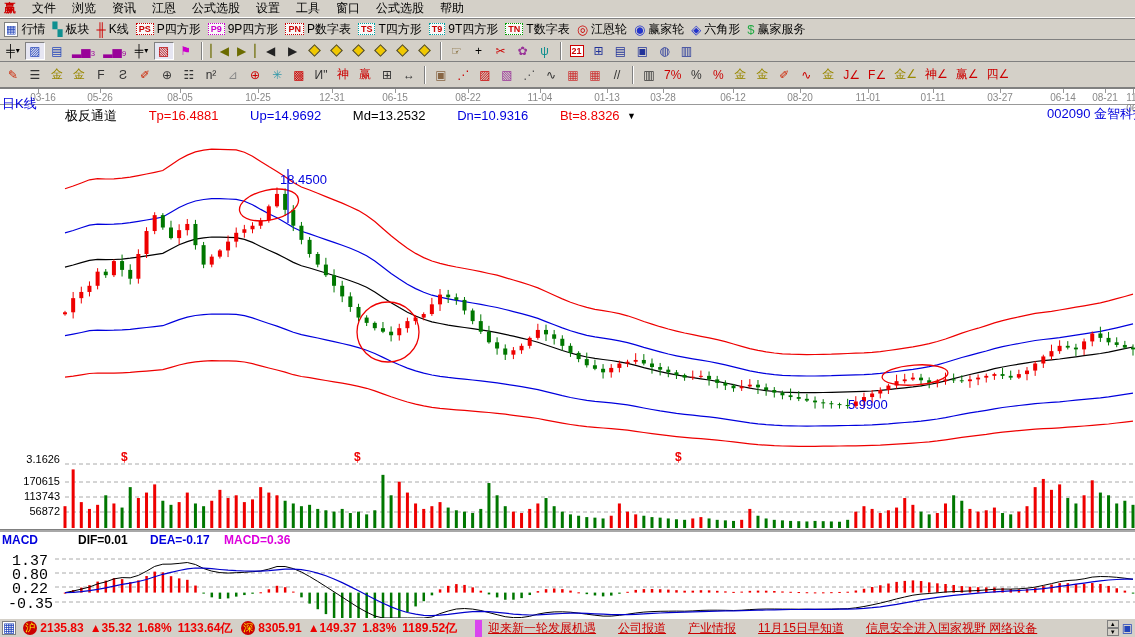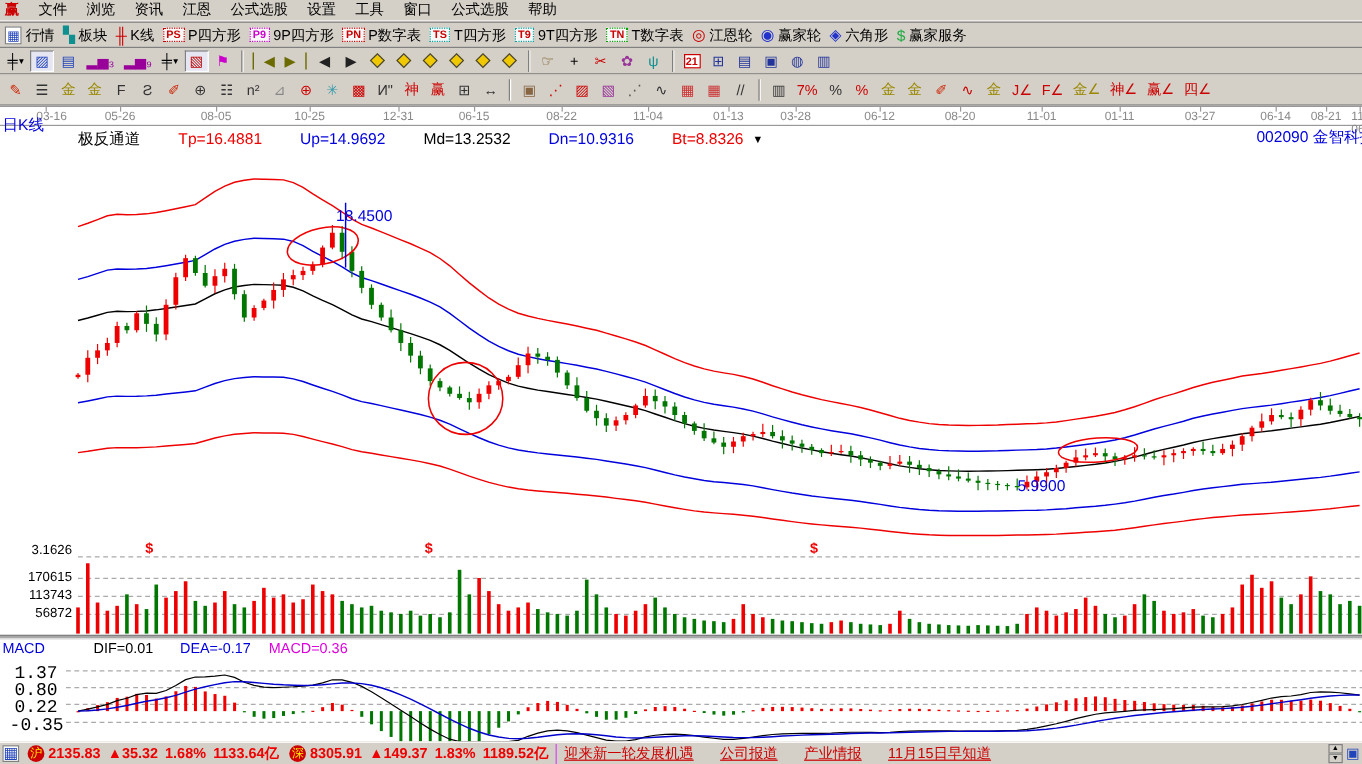--- a/index.html
+++ b/index.html
@@ -34,28 +34,28 @@
   .date-label { position:absolute; top:3px; transform:translateX(-50%); color:#888; font-size:10px; }
   #indicator-header { left:65px; top:18px; font-size:13px; }
   #indicator-header span { margin-right:28px; }
   .c-red { color:#ee0000;text-align:center; } .c-blue { color:#0000dd; } .c-black { color:#000; } .c-magenta { color:#dd00dd; }
   #peak-label { left:280px; top:83px; color:#0000dd; font-size:13px; }
   #low-label { left:848px; top:308px; color:#0000dd; font-size:13px; }
   .dollar { color:#ee0000; font-weight:bold; font-size:12px; top:361px; }
   #marker-triangle { left:627px; top:22px; font-size:9px; color:#000; }
   .axis-lab { position:absolute; left:8px; width:52px; text-align:right; color:#000; font-size:11px; }
   #macd-sep { position:absolute; top:440px; left:0; width:1135px; height:4px; background:#a8a8a8; border-top:1px solid #808080; border-bottom:1px solid #fff; }
-  .macd-head { top:444px; font-size:12px; font-weight:normal; }
+  .macd-head { top:444px; font-size:12px; font-weight:bold; }
   .macd-lab { position:absolute; left:8px; width:44px; text-align:center; color:#000; font-size:15px;font-family:Liberation Mono, monospace; }
   #statusbar { top:618px; height:19px; border-top:1px solid #fff; padding:0 2px; font-size:12px; }
   .sb-icon { font-size:13px; color:#2244bb; background:#fff; border:1px solid #808080; line-height:12px; margin-right:4px; }
   .sb-badge { display:inline-flex; align-items:center; justify-content:center; width:14px; height:14px; border-radius:50%;
               background:#cc0000; color:#ffee00; font-size:10px; margin:0 3px; }
   .sb-num { color:#ee0000; font-weight:bold; margin-right:6px; }
-  #news-box { display:flex; align-items:center; margin-left:0; padding-left:6px; border-left:1px solid #d946ef; overflow:hidden; flex:1; }
+  #news-box { display:flex; align-items:center; margin-left:12px; padding-left:6px; border-left:7px solid #d946ef; overflow:hidden; flex:1; }
   .news-item { color:#cc0000; text-decoration:underline; margin-right:22px; white-space:nowrap; cursor:default; }
   #sb-spinner { display:flex; flex-direction:column; margin:0 3px; }
   #sb-spinner span { font-size:6px; line-height:6px; border:1px solid #808080; background:#d4d0c8; padding:0 2px; }
   #sb-right-icon { font-size:12px; color:#2244bb; }
 </style>
 </head>
 <body>
 
 <div class="row" id="menubar">
   <span class="app-icon">赢</span>
@@ -987,19 +987,20 @@
   <span class="sb-badge">深</span>
   <span class="sb-num">8305.91</span>
   <span class="sb-num">▲149.37</span>
   <span class="sb-num">1.83%</span>
   <span class="sb-num">1189.52亿</span>
   <div id="news-box">
       <span class="news-item">迎来新一轮发展机遇</span>
       <span class="news-item">公司报道</span>
       <span class="news-item">产业情报</span>
       <span class="news-item">11月15日早知道</span>
+      <span class="news-item">信息安全进入国家视野 网络设备</span>
     </div>
   <div id="sb-spinner">
     <span>▲</span>
     <span>▼</span>
   </div>
   <span id="sb-right-icon">▣</span>
 </div>
 
 </body></html>

